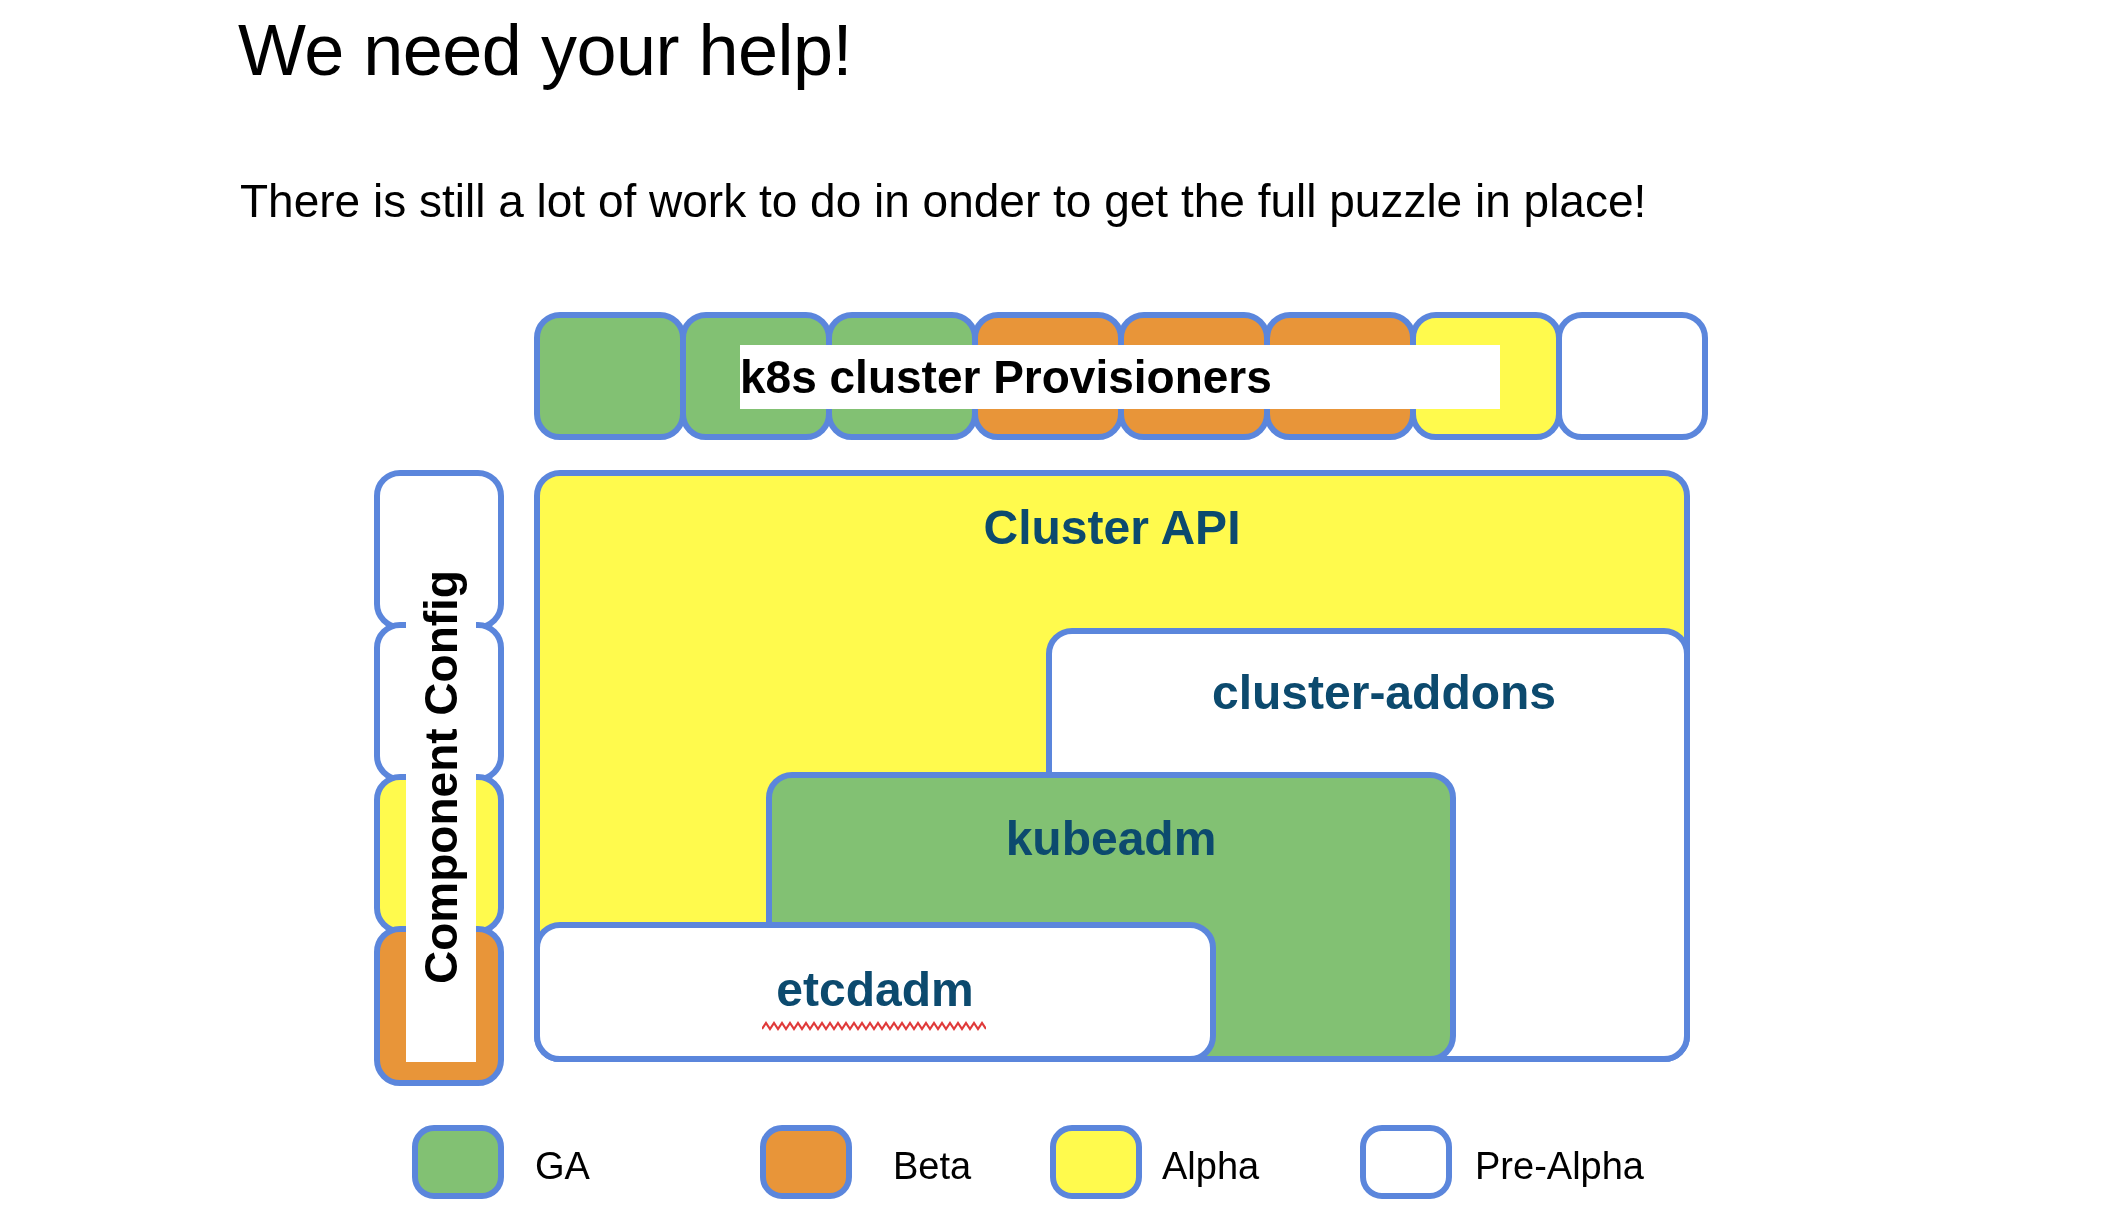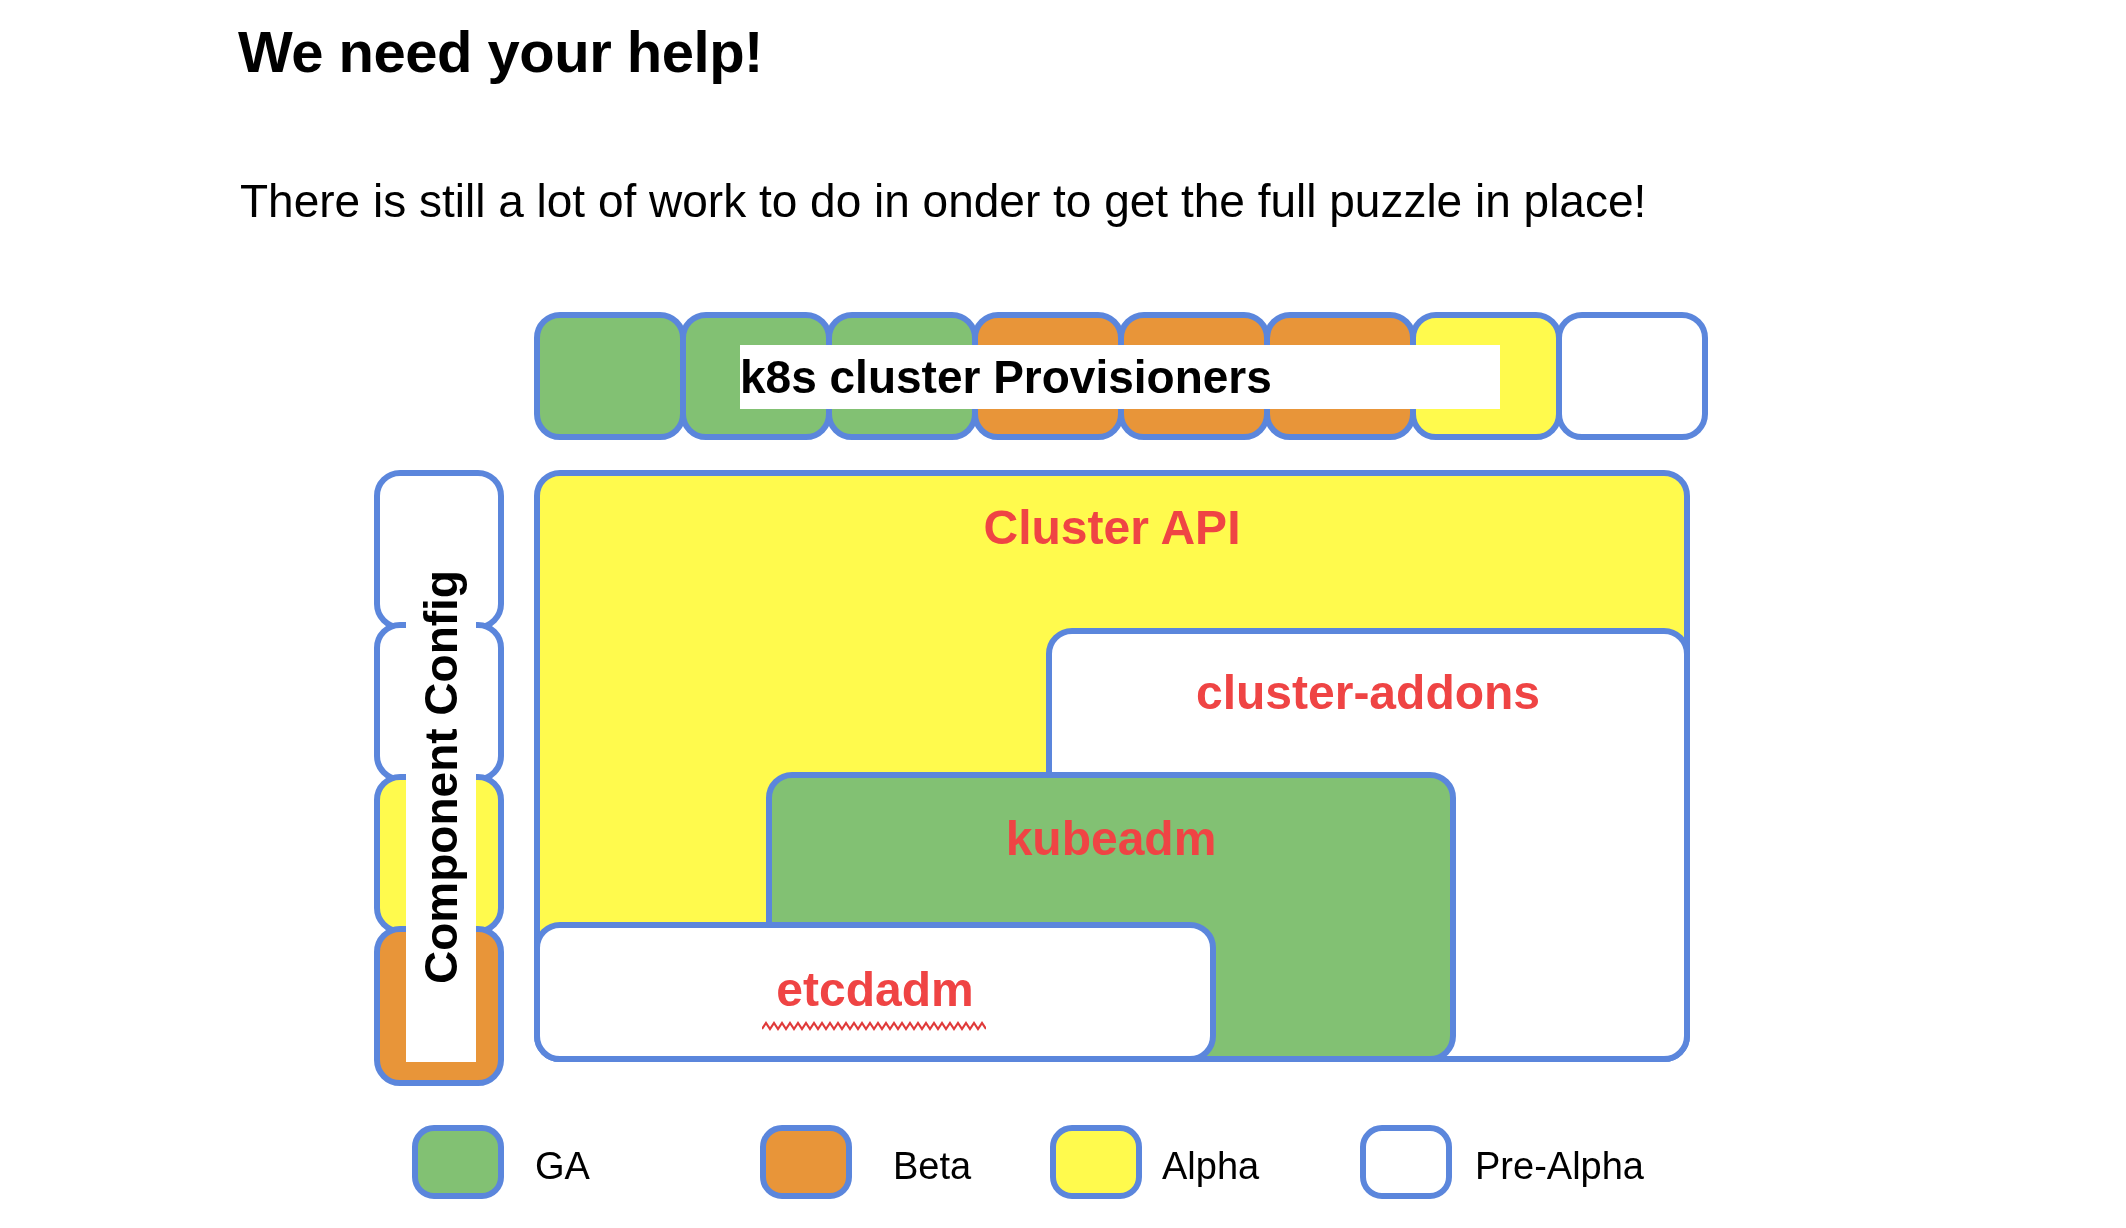--- a/index.html
+++ b/index.html
@@ -13,23 +13,23 @@
     position: relative;
     overflow: hidden;
     font-family: "Liberation Sans", sans-serif;
     color: #000000;
   }
 
   
   #slide-title {
     position: absolute;
     left: 238px;
-    top: 21px;
-    font-size: 58px;
-    font-weight: 700;
+    top: 12px;
+    font-size: 72px;
+    font-weight: 400;
     line-height: 1.08;
     letter-spacing: -0.5px;
     white-space: nowrap;
   }
   #slide-subtitle {
     position: absolute;
     left: 240px;
     top: 176px;
     font-size: 46px;
     font-weight: 400;
@@ -45,21 +45,21 @@
     border-radius: 26px;
     background: #ffffff;
   }
   .box.ga       { background: #82c173; }
   .box.alpha    { background: #fffa4d; }
   .box.prealpha { background: #ffffff; }
 
   .box-label {
     position: absolute;
     font-weight: bold;
-    color: #ef4444;
+    color: #0c4a6e;
     white-space: nowrap;
     text-align: center;
   }
 
   
   #provisioner-strip { position: absolute; left: 0; top: 0; }
   .prov-cell {
     position: absolute;
     top: 312px;
     width: 152px;
@@ -137,21 +137,21 @@
     left: 534px; top: 500px; width: 1156px;
     font-size: 48px; z-index: 11;
   }
 
   #cluster-addons-box {
     left: 1046px; top: 628px; width: 644px; height: 434px;
     z-index: 12;
   }
   #cluster-addons-label {
     left: 1046px; top: 665px; width: 644px;
-    font-size: 48px; z-index: 13;
+    font-size: 48px; z-index: 13; padding-left: 16px;
   }
 
   #kubeadm-box {
     left: 766px; top: 772px; width: 690px; height: 290px;
     z-index: 14;
   }
   #kubeadm-label {
     left: 766px; top: 811px; width: 690px;
     font-size: 48px; z-index: 15;
   }

